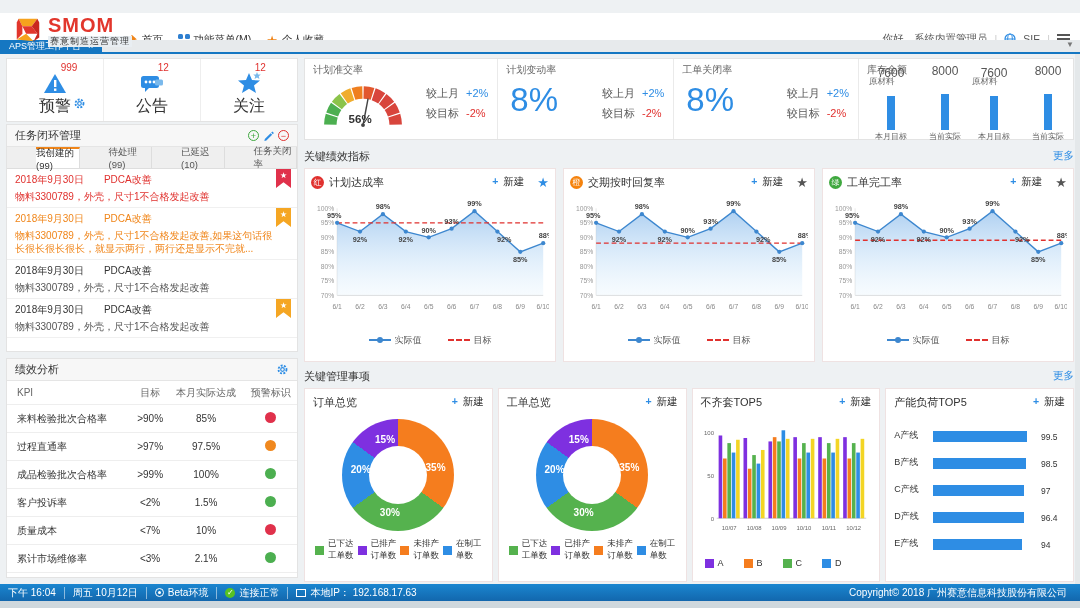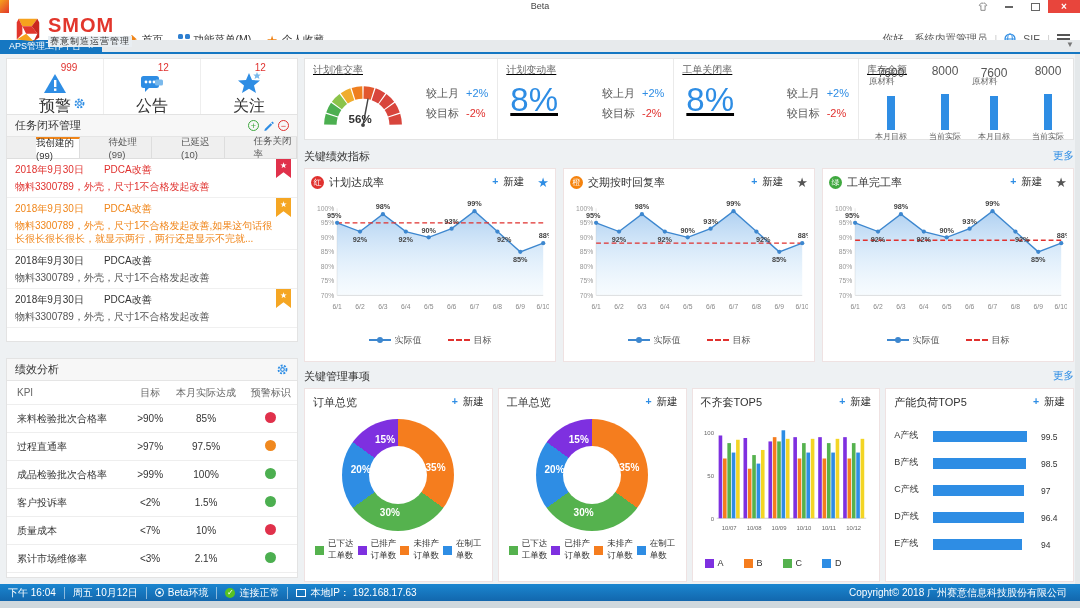--- a/index.html
+++ b/index.html
@@ -47,21 +47,21 @@
   .qs-label{font-size:16px;color:#333;margin-top:2px;}
   .qs-gear{position:absolute;right:17px;bottom:7px;}
   
   .panel-head{height:22px;background:#f7f7f7;border-bottom:1px solid #e5e5e5;display:flex;align-items:center;
               padding:0 8px;font-size:11px;color:#333;box-sizing:border-box;}
   .ph-icons{margin-left:auto;display:flex;gap:4px;align-items:center;}
   .ico-circ{width:11px;height:11px;border-radius:50%;font-size:9px;line-height:10px;text-align:center;
             box-sizing:border-box;cursor:pointer;}
   .ic-plus{border:1px solid #3fa83f;color:#3fa83f;}
   .ic-minus{border:1px solid #e0312e;color:#e0312e;}
-  .task{left:6px;top:114px;width:292px;height:228px;overflow:hidden;}
+  .task{left:6px;top:124px;width:292px;height:228px;overflow:hidden;}
   .task-tabs{display:flex;height:21px;background:#efefef;border-bottom:1px solid #dedede;}
   .task-tab{flex:1;display:flex;align-items:center;justify-content:center;font-size:9.5px;color:#555;
             border-right:1px solid #ddd;box-sizing:border-box;cursor:pointer;margin-left:29px;}
   .task-tab.active{background:#fff;border-top:2px solid #f08519;color:#333;}
   .task-item{position:relative;padding:4px 8px;border-bottom:1px solid #f0f0f0;font-size:10px;}
   .ti-row1{display:flex;gap:20px;}
   .ti-desc{margin-top:3px;line-height:1.3;padding-right:16px;}
   .tone-red .ti-row1,.tone-red .ti-desc{color:#e0312e;}
   .tone-orange .ti-row1,.tone-orange .ti-desc{color:#f08519;}
   .tone-normal .ti-row1{color:#333;} .tone-normal .ti-desc{color:#555;}
@@ -69,21 +69,21 @@
             text-align:center;line-height:14px;clip-path:polygon(0 0,100% 0,100% 100%,50% 70%,0 100%);}
   .bm-red{background:#e0314b;} .bm-orange{background:#f5a623;}
   .perf{left:6px;top:358px;width:292px;height:220px;overflow:hidden;}
   .perf table{width:100%;border-collapse:collapse;}
   .perf th{font-size:10px;color:#666;font-weight:normal;height:21px;}
   .perf td{font-size:10px;color:#333;height:25px;border-top:1px solid #eee;text-align:center;}
   .perf td.kpi-name{text-align:left;padding-left:10px;}
   .perf th.kpi-name{text-align:left;padding-left:10px;}
   .dot{display:inline-block;width:11px;height:11px;border-radius:50%;}
   
-  .topkpi{left:304px;top:58px;width:770px;height:82px;display:flex;text-decoration:underline;}
+  .topkpi{left:304px;top:58px;width:770px;height:82px;display:flex;}
   .tk-cell{position:relative;border-right:1px solid #eaeaea;padding:4px 8px;box-sizing:border-box;}
   .tk-cell:last-child{border-right:none;}
   .w1{width:201px;} .w2{width:183px;} .w3{width:192px;} .w4{flex:1;}
   .tk-title{font-size:10px;color:#666;}
   .gauge-svg{width:100px;height:56px;margin-top:-2px;}
   .tk-big{font-size:33px;color:#2e8de4;margin-top:4px;margin-left:4px;}
   .tk-cmp{position:absolute;right:9px;top:24px;font-size:11px;line-height:1.85;text-align:left;}
   .cmp-label{color:#555;margin-right:7px;}
   .cmp-up{color:#2e8de4;} .cmp-down{color:#e0312e;}
   .inv-groups{display:flex;gap:8px;margin-top:1px;}
@@ -146,38 +146,20 @@
   
   .wm{position:absolute;left:834px;top:531px;z-index:40;display:flex;align-items:center;gap:2px;pointer-events:none;}
   .wm-text{font-size:29px;font-weight:bold;letter-spacing:3px;color:rgba(130,130,130,0.30);
            -webkit-text-stroke:1px rgba(140,140,140,0.55);white-space:nowrap;}
 </style>
 </head>
 <body>
 
 <div id="app">
 
-  <div class="titlebar">
-    <div class="corner-accent"></div>
-    <div class="beta-label">Beta</div>
-    <div class="winctl">
-      <span class="wbtn">
-        <svg width="10" height="10" viewBox="0 0 12 12">
-            <path d="M3 2 L5 1 L6 2 L7 1 L9 2 L10.5 4 L9 5 L8.5 4.3 L8.5 10 L3.5 10 L3.5 4.3 L3 5 L1.5 4 Z" fill="none" stroke="#777" stroke-width="1"></path>
-          </svg>
-      </span>
-      <span class="wbtn wmin">
-          <i></i>
-        </span>
-      <span class="wbtn wmax">
-          <i></i>
-        </span>
-      <span class="wbtn wclose">×</span>
-    </div>
-  </div>
 
   <div class="header">
     <div class="logo">
       <svg class="logo-mark" viewBox="0 0 32 32">
         <polygon points="6,4 26,4 20,12 10,12" fill="#f6a21d"></polygon>
         <polygon points="6,4 10,12 10,20 4,26 4,8" fill="#e2362c"></polygon>
         <polygon points="10,12 20,12 26,20 14,20" fill="#e2362c"></polygon>
         <polygon points="26,4 28,8 28,24 22,28 26,20 20,12" fill="#c9271f"></polygon>
         <polygon points="4,26 22,28 14,20" fill="#f6a21d"></polygon>
       </svg>

